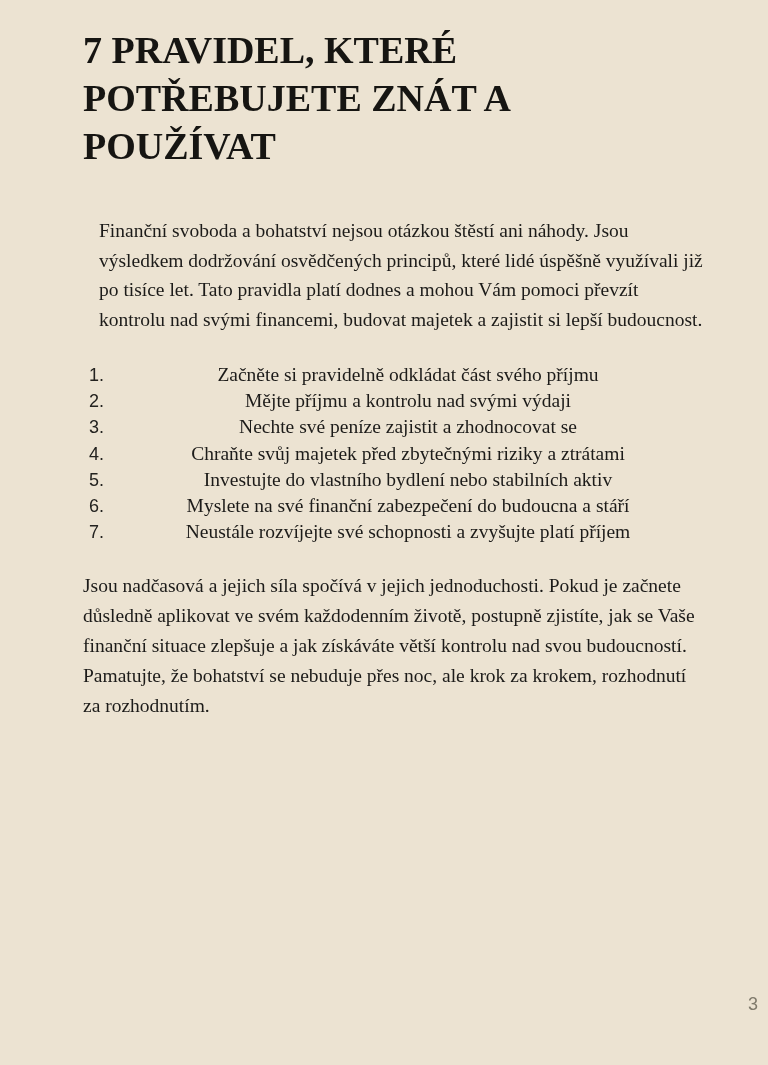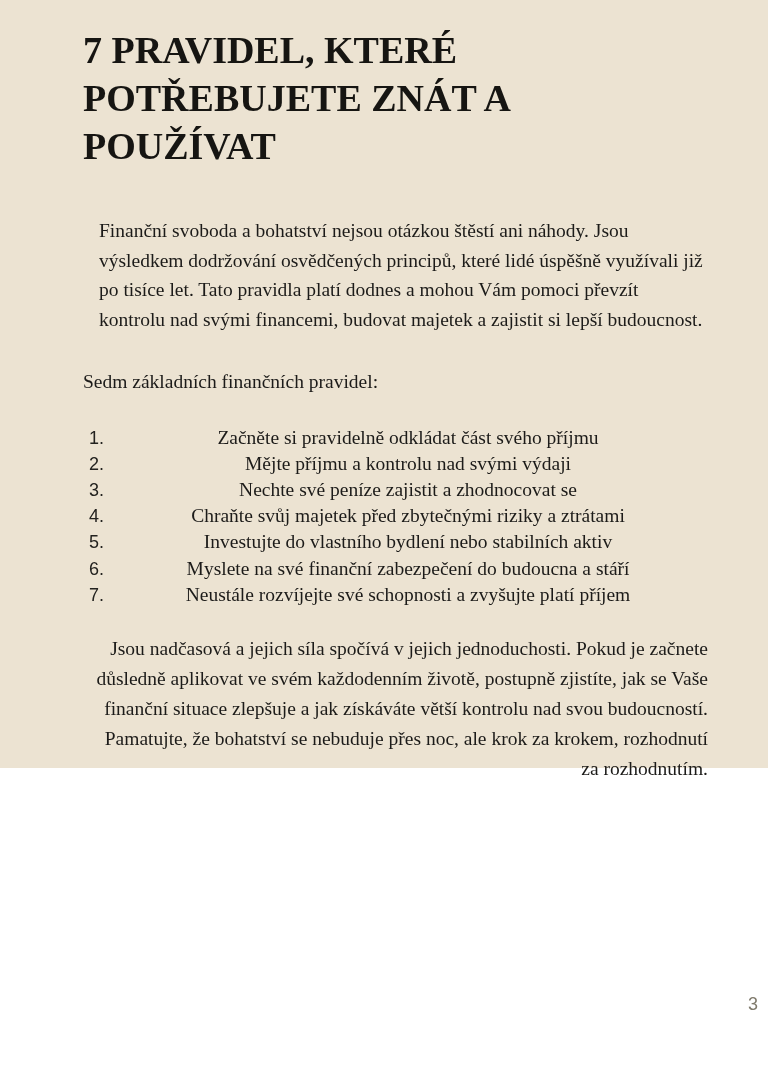--- a/index.html
+++ b/index.html
@@ -7,21 +7,21 @@
     padding: 0;
   }
   body {
     width: 768px;
     height: 1065px;
     overflow: hidden;
   }
   .page {
     position: relative;
     width: 768px;
-    height: 768px;
+    height: 1065px;
     background: #ece3d2;
     color: #1c1b19;
     font-family: "Liberation Serif", serif;
     box-sizing: border-box;
   }
   .content {
     padding: 26px 60px 0 83px;
   }
   .doc-heading {
     margin: 0;
@@ -59,42 +59,40 @@
     margin-left: 6px;
     color: #23221f;
   }
   .rule-text {
     flex: 1 1 auto;
     text-align: center;
   }
   .outro {
     margin: 26px 0 0 0;
     line-height: 30px;
-    text-align: right;
   }
   .page-number {
     position: absolute;
     top: 994px;
     right: 10px;
     font-family: "Liberation Sans", sans-serif;
     font-size: 18px;
     color: #7f7a6c;
   }
 </style>
 </head>
 <body>
 
 <div class="page">
   <div class="content">
 
     <h1 class="doc-heading">7 PRAVIDEL, KTERÉ POTŘEBUJETE ZNÁT A POUŽÍVAT</h1>
 
     <p class="para intro">Finanční svoboda a bohatství nejsou otázkou štěstí ani náhody. Jsou výsledkem dodržování osvědčených principů, které lidé úspěšně využívali již po tisíce let. Tato pravidla platí dodnes a mohou Vám pomoci převzít kontrolu nad svými financemi, budovat majetek a zajistit si lepší budoucnost.</p>
 
-    <p class="para list-intro">Sedm základních finančních pravidel:</p>
 
     <ol class="rules">
       <li>
         <span class="rule-num">1.</span>
         <span class="rule-text">Začněte si pravidelně odkládat část svého příjmu</span>
       </li>
       <li>
         <span class="rule-num">2.</span>
         <span class="rule-text">Mějte příjmu a kontrolu nad svými výdaji</span>
       </li>

